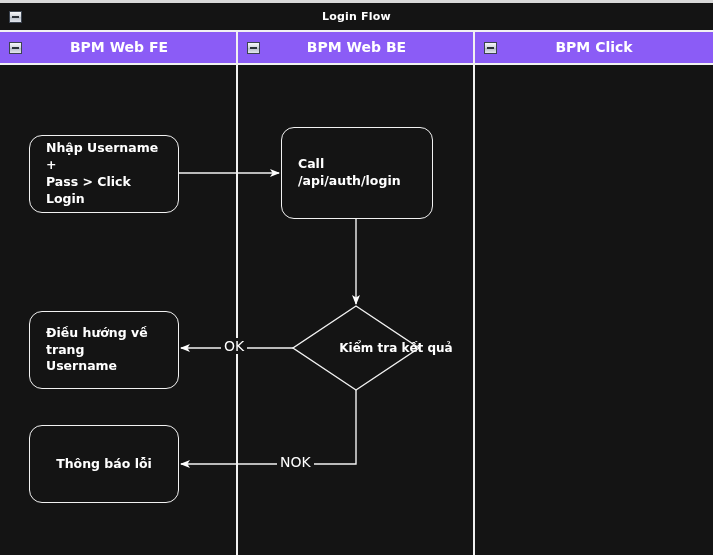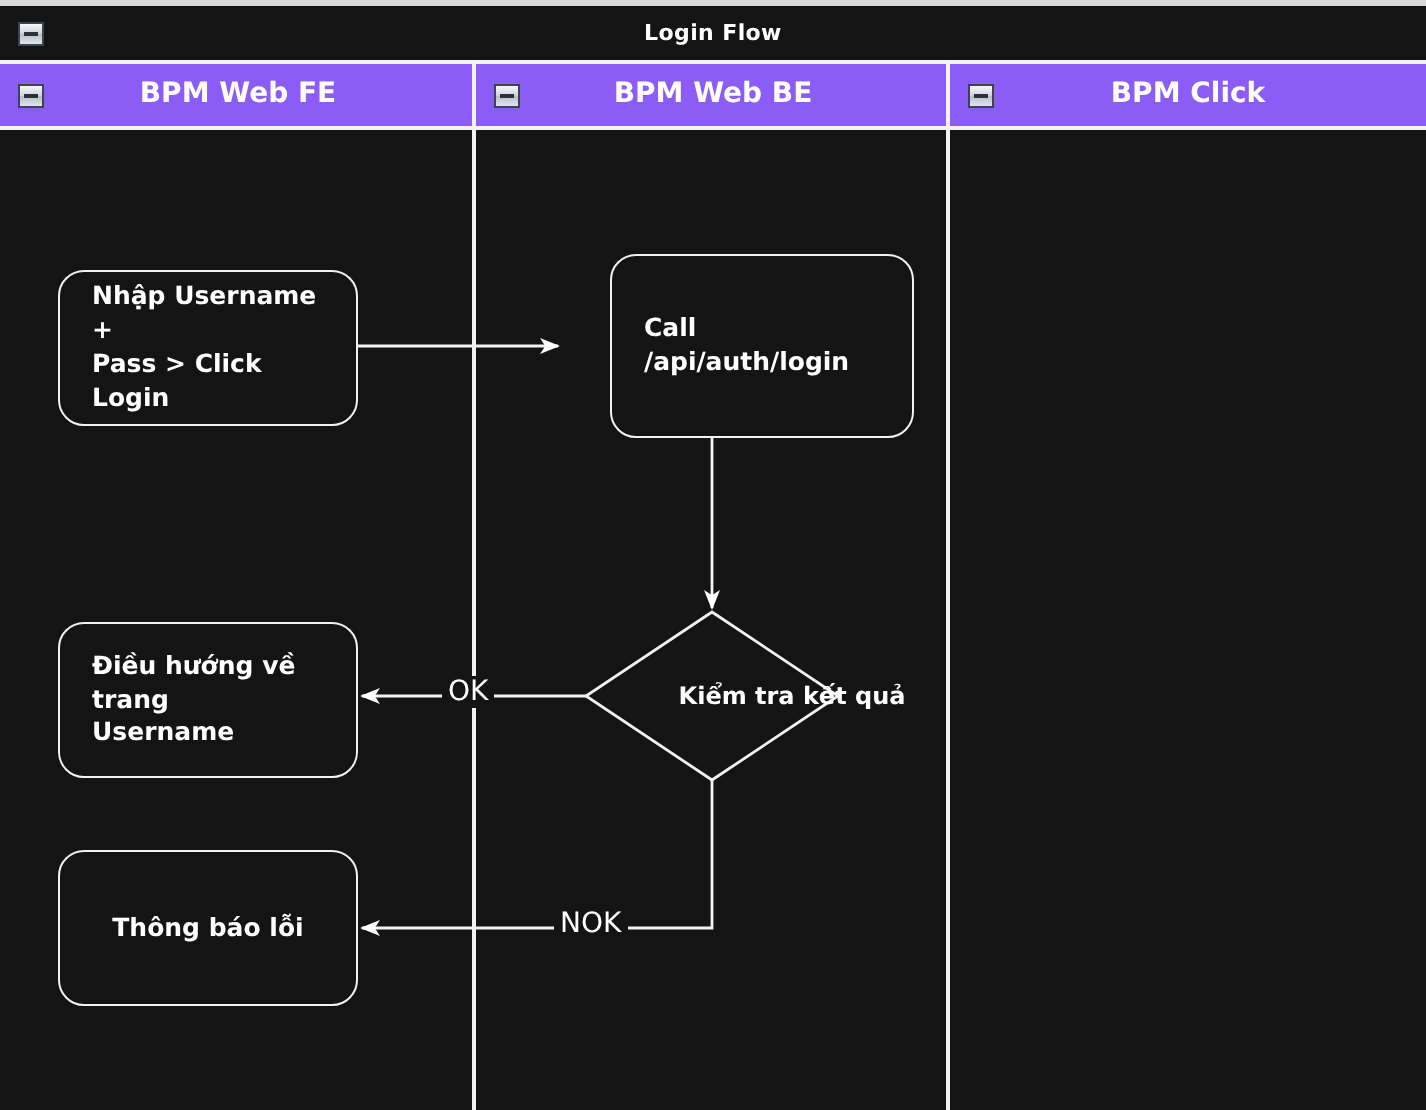--- a/index.html
+++ b/index.html
@@ -196,21 +196,21 @@
     <path d="M293,345 L181,345" stroke="#f2f2f2" stroke-width="1.4" fill="none" marker-end="url(#arrow)"></path>
 
     <path d="M356,387 L356,461 L181,461" stroke="#f2f2f2" stroke-width="1.4" fill="none" marker-end="url(#arrow)"></path>
   </svg>
 
   <div class="node task" style="left:29px; top:132px; width:150px; height:78px;">
     <span class="node-label">Nhập Username +
 Pass &gt; Click Login</span>
   </div>
 
-  <div class="node task" style="left:281px; top:124px; width:152px; height:92px;margin-left:24px;">
+  <div class="node task" style="left:281px; top:124px; width:152px; height:92px;">
     <span class="node-label">Call /api/auth/login</span>
   </div>
 
   <div class="gateway-label" style="left:293px; top:338px; width:126px;">Kiểm tra kết quả</div>
 
   <div class="node task" style="left:29px; top:308px; width:150px; height:78px;">
     <span class="node-label">Điều hướng về trang
 Username</span>
   </div>
 

